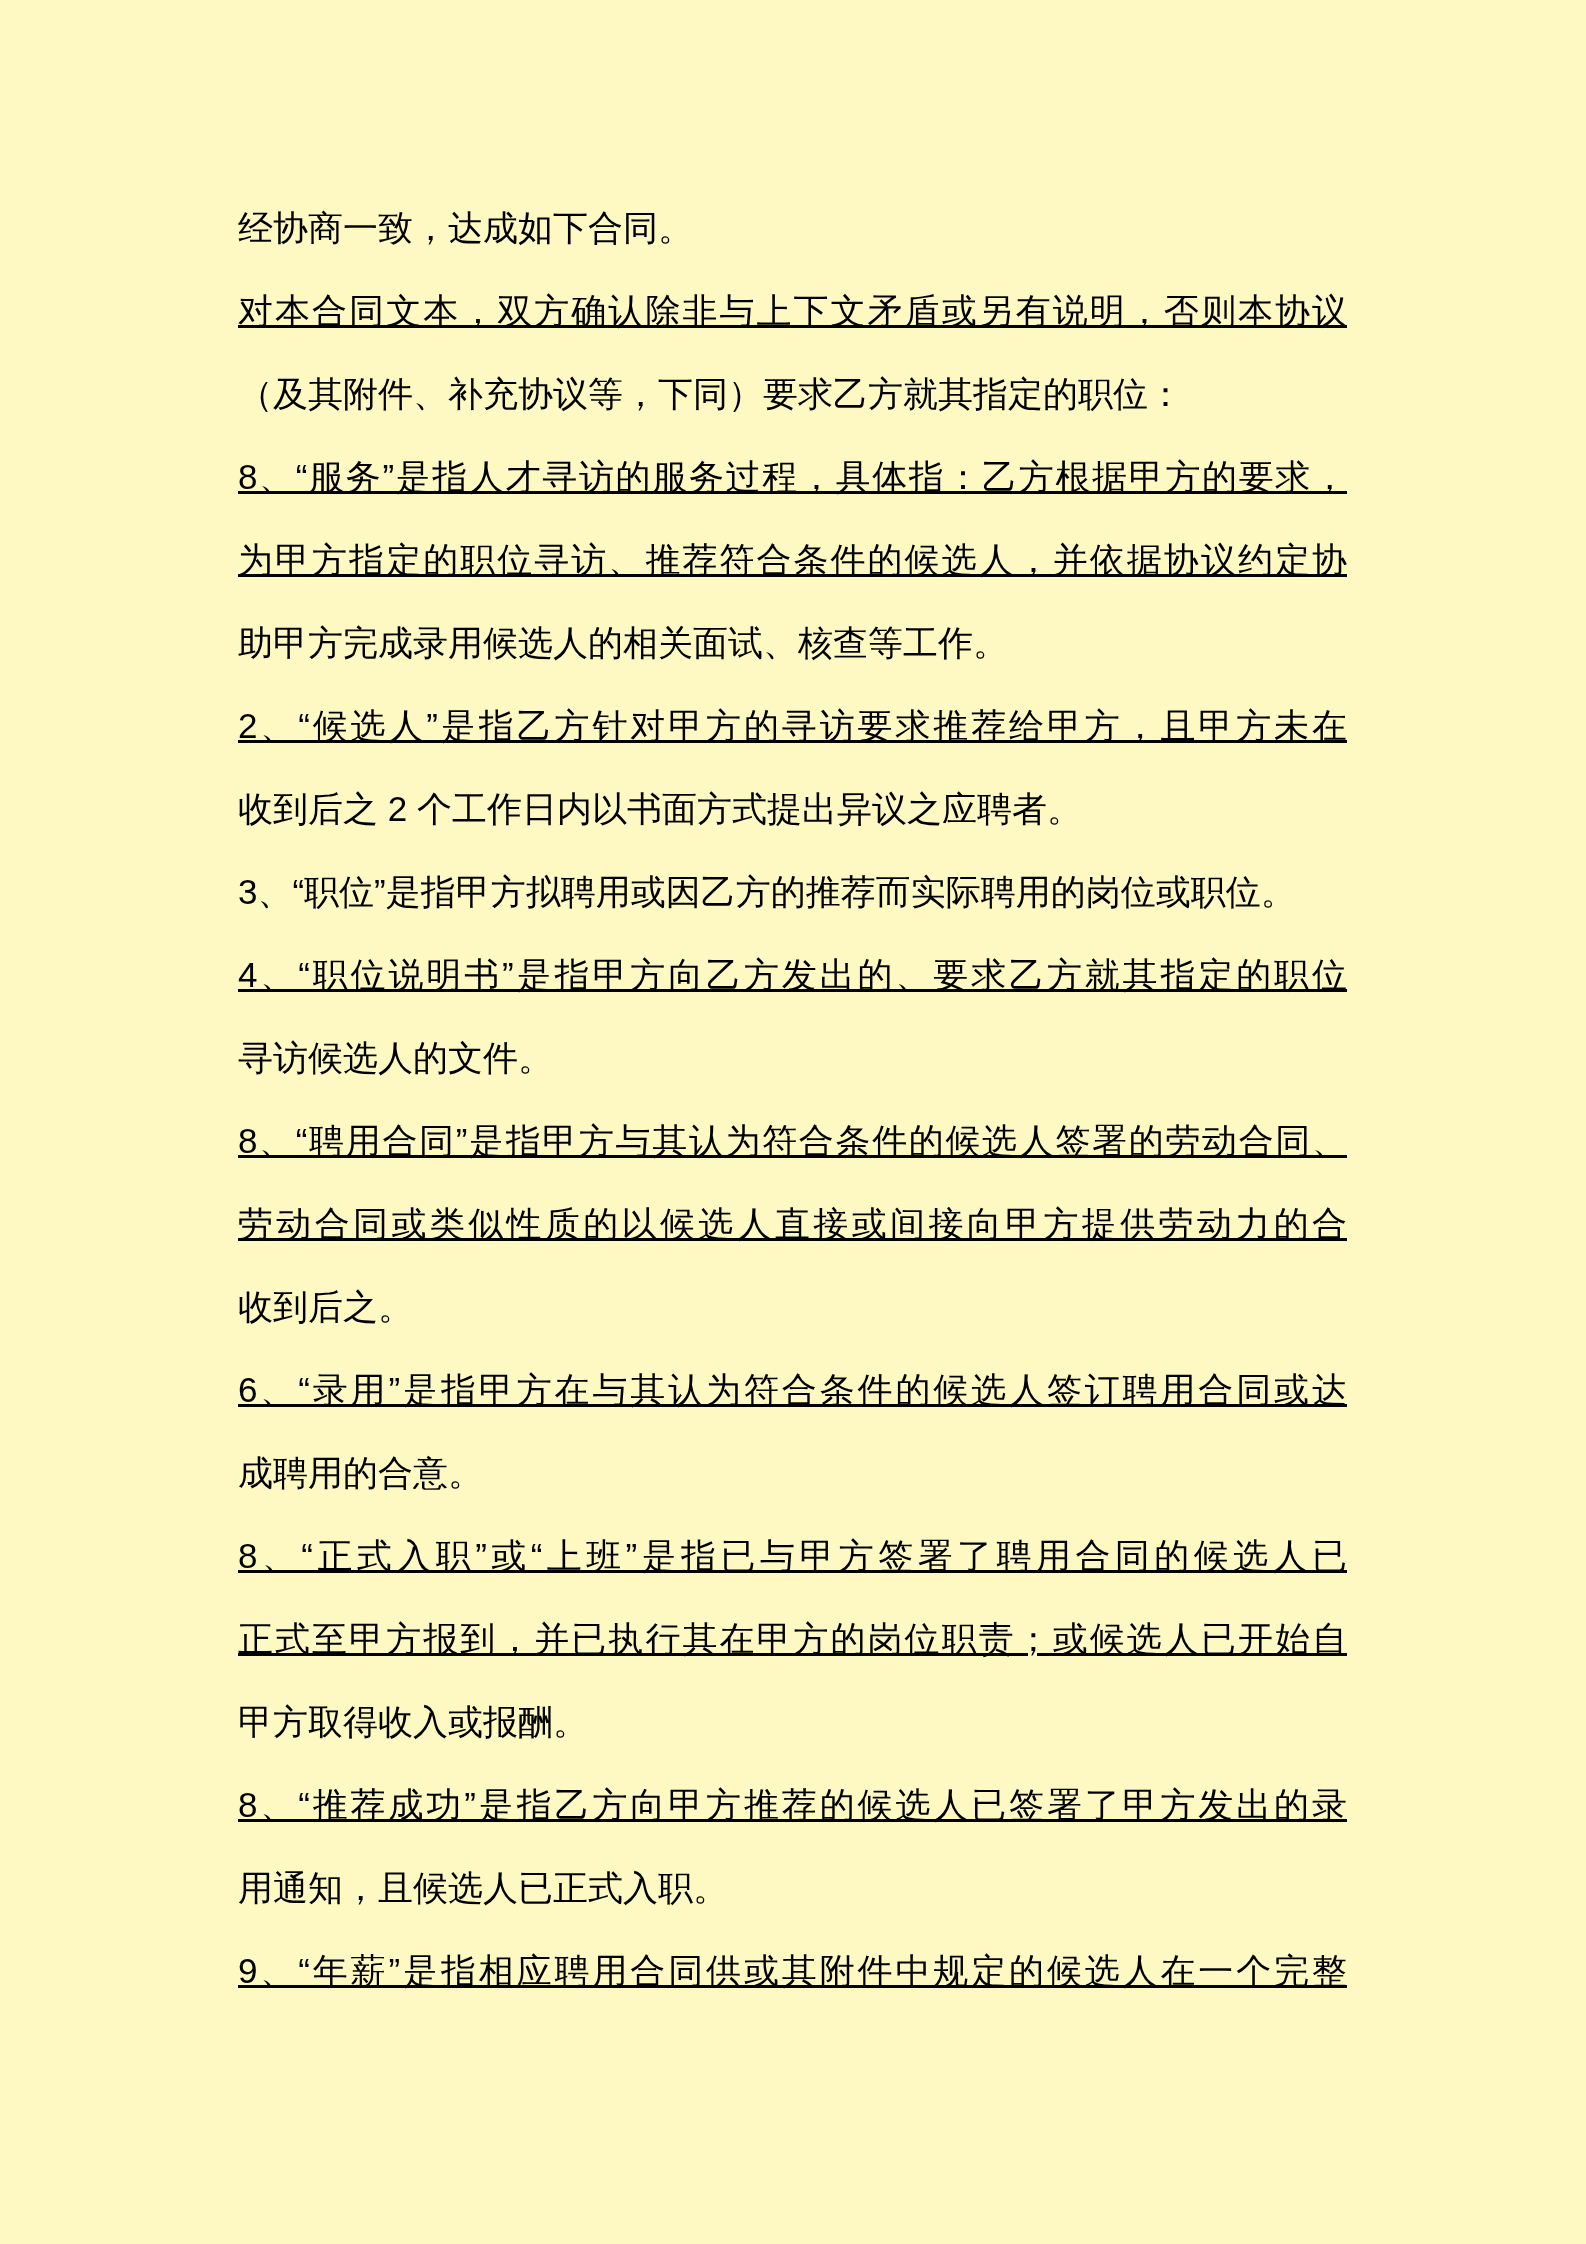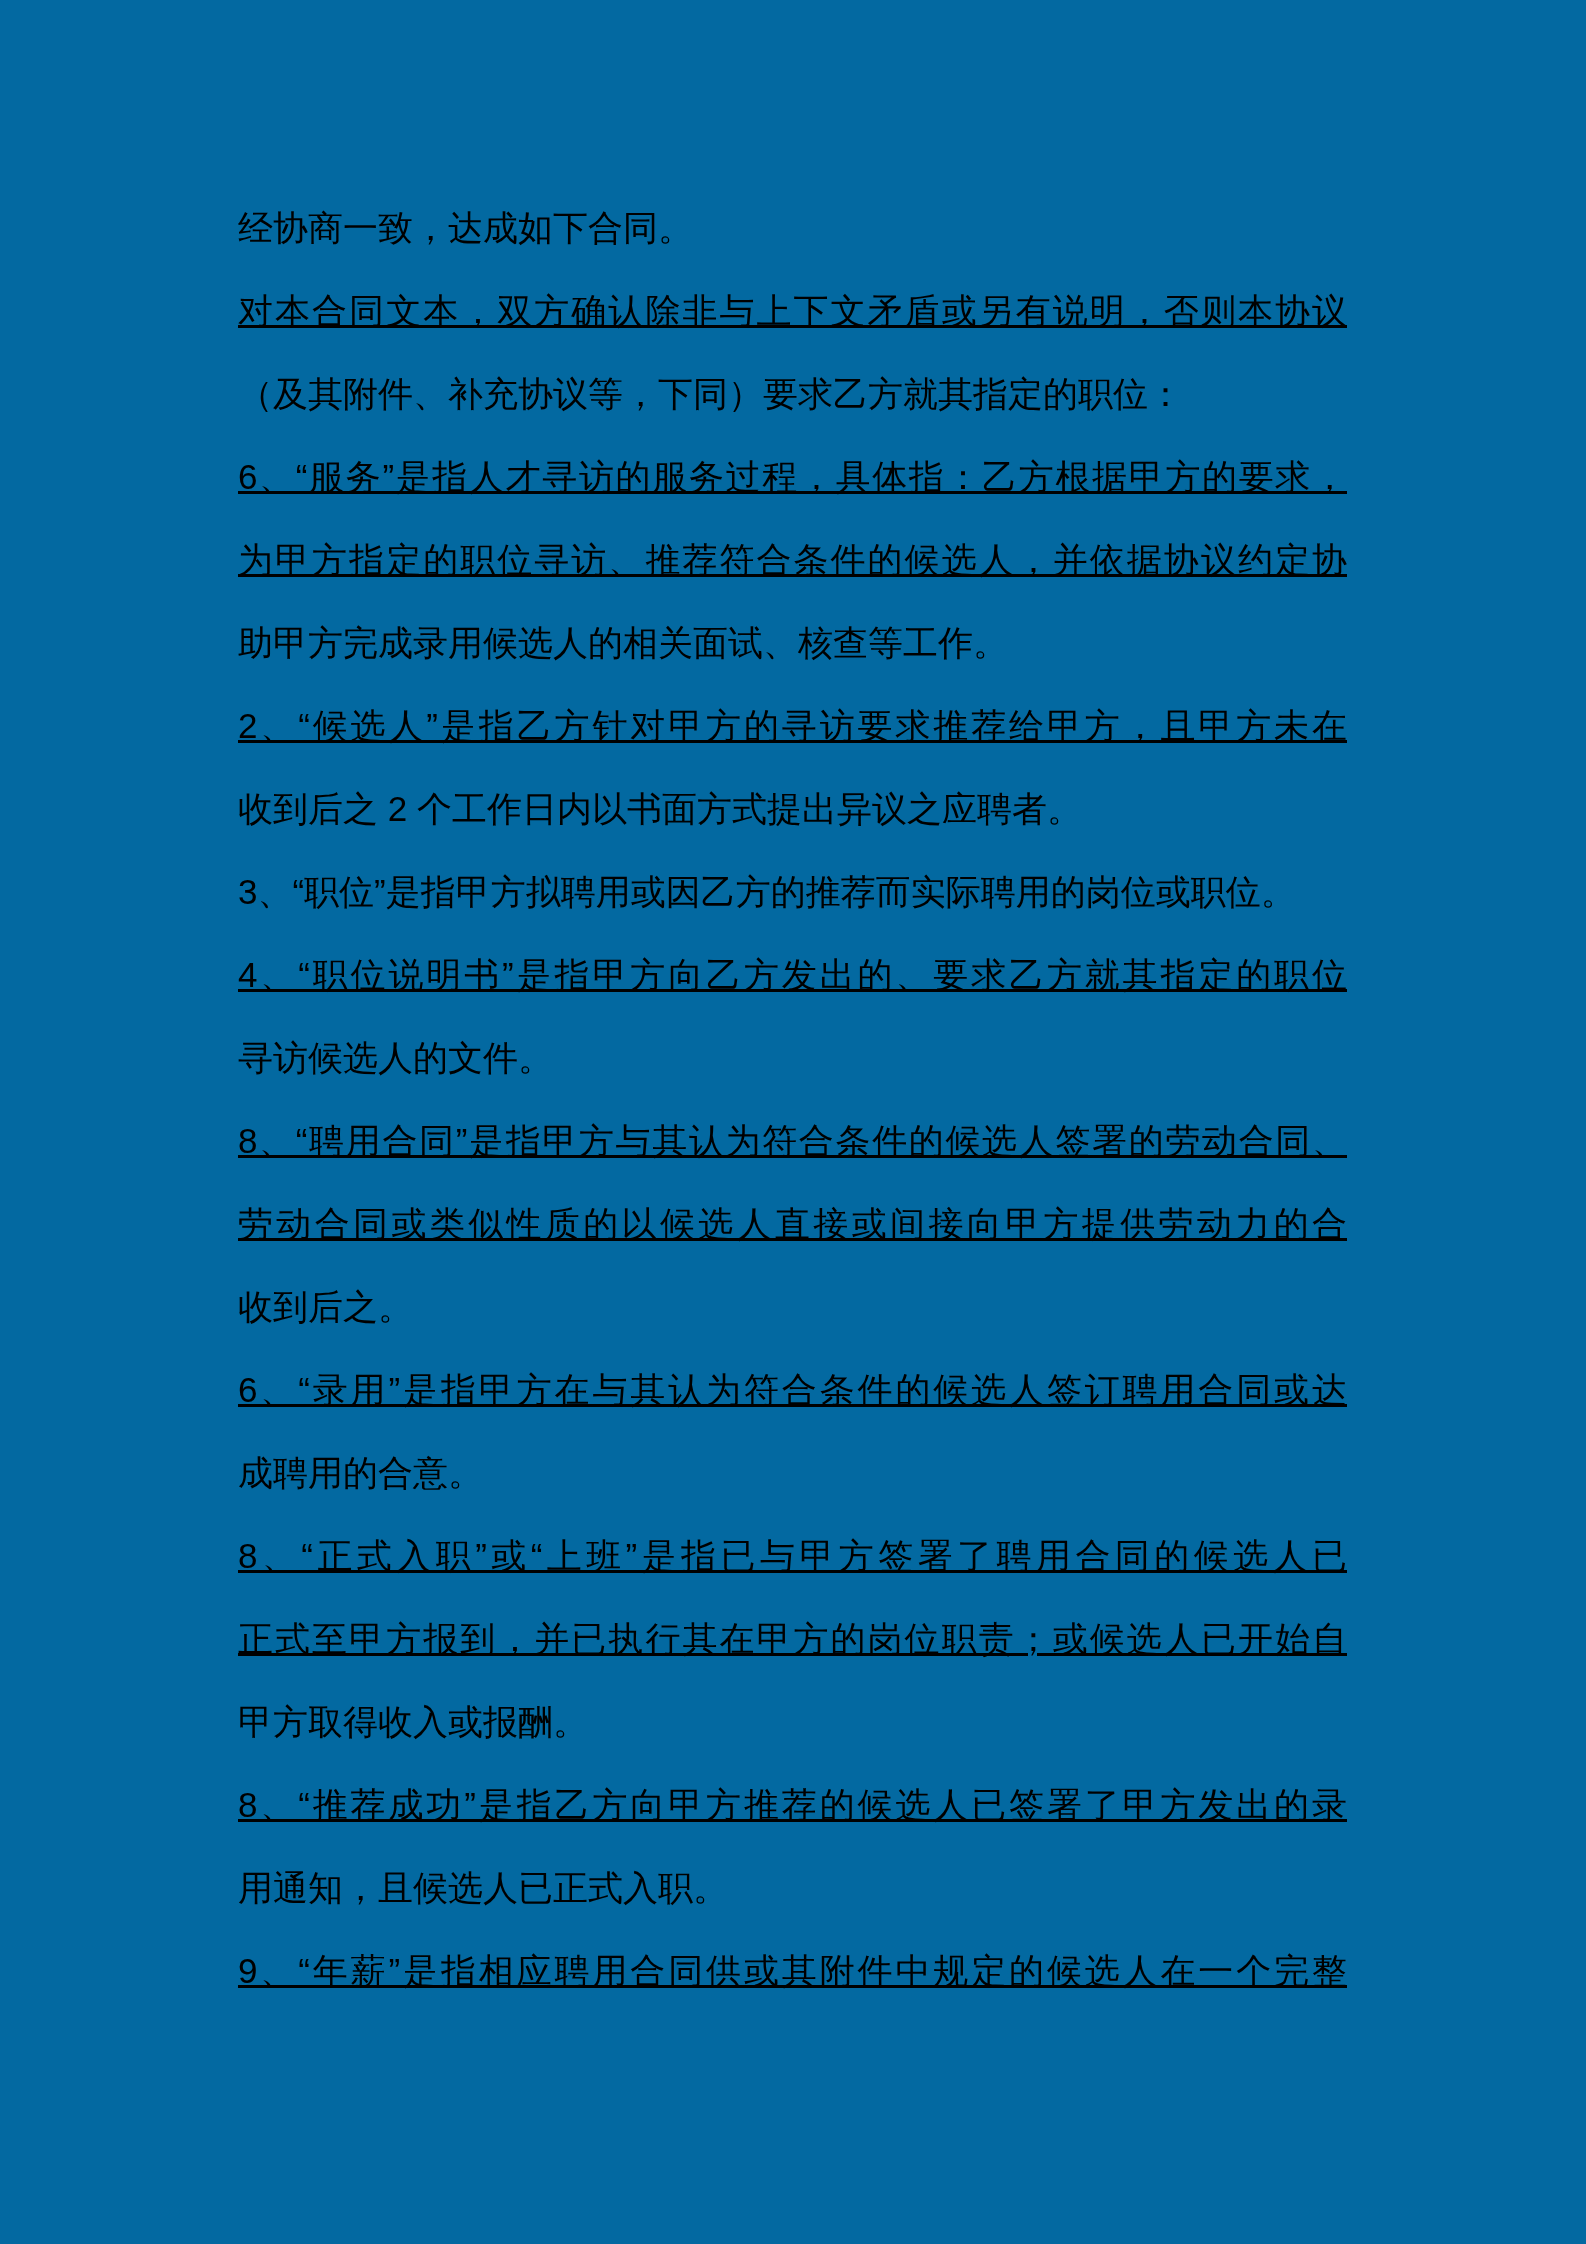--- a/index.html
+++ b/index.html
@@ -9,21 +9,21 @@
   }
   body {
     width: 1586px;
     height: 2244px;
     overflow: hidden;
   }
   .page {
     box-sizing: border-box;
     width: 1586px;
     height: 2244px;
-    background: #0369a1;
+    background: #fef9c3;
     padding: 186px 239px 0 238px;
   }
   .doc {
     font-family: "Liberation Sans", "DejaVu Sans", sans-serif;
     font-size: 35px;
     font-weight: 500;
     line-height: 83px;
     color: #000000;
   }
   .line {
@@ -37,21 +37,21 @@
   }
 </style>
 </head>
 <body>
 
 <div class="page">
   <div class="doc">
       <div class="line">经协商一致，达成如下合同。</div>
       <div class="line just">对本合同文本，双方确认除非与上下文矛盾或另有说明，否则本协议</div>
       <div class="line">（及其附件、补充协议等，下同）要求乙方就其指定的职位：</div>
-      <div class="line just">6、“服务”是指人才寻访的服务过程，具体指：乙方根据甲方的要求，</div>
+      <div class="line just">8、“服务”是指人才寻访的服务过程，具体指：乙方根据甲方的要求，</div>
       <div class="line just">为甲方指定的职位寻访、推荐符合条件的候选人，并依据协议约定协</div>
       <div class="line">助甲方完成录用候选人的相关面试、核查等工作。</div>
       <div class="line just">2、“候选人”是指乙方针对甲方的寻访要求推荐给甲方，且甲方未在</div>
       <div class="line">收到后之 2 个工作日内以书面方式提出异议之应聘者。</div>
       <div class="line">3、“职位”是指甲方拟聘用或因乙方的推荐而实际聘用的岗位或职位。</div>
       <div class="line just">4、“职位说明书”是指甲方向乙方发出的、要求乙方就其指定的职位</div>
       <div class="line">寻访候选人的文件。</div>
       <div class="line just">8、“聘用合同”是指甲方与其认为符合条件的候选人签署的劳动合同、</div>
       <div class="line just">劳动合同或类似性质的以候选人直接或间接向甲方提供劳动力的合</div>
       <div class="line">收到后之。</div>

